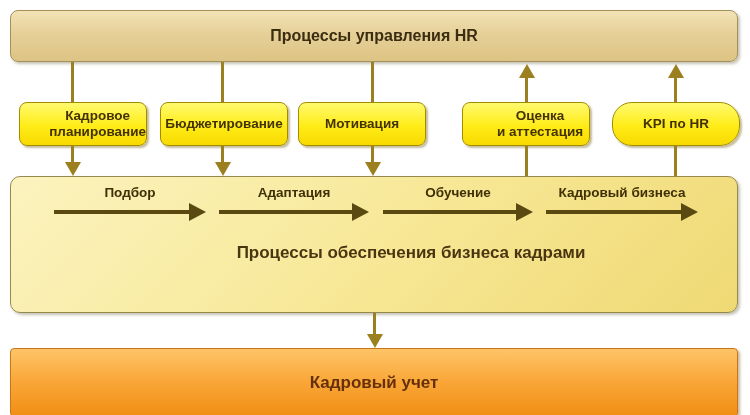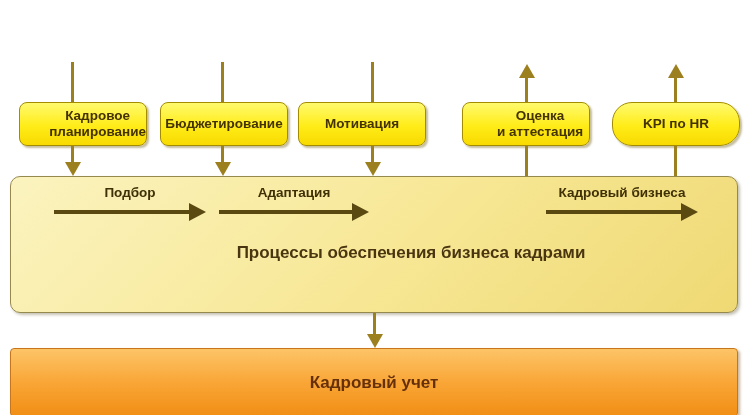--- a/index.html
+++ b/index.html
@@ -85,20 +85,23 @@
     width:0;height:0;
     border-left:17px solid #5a4a12;
     border-top:9px solid transparent;border-bottom:9px solid transparent;
   }
 </style>
 </head>
 <body>
 
 <div id="stage">
 
+  <div id="top-bar" class="bar">
+    <span>Процессы управления HR</span>
+  </div>
 
   <div class="vline" style="left:71px;top:62px;height:40px;"></div>
   <div class="vline" style="left:221px;top:62px;height:40px;"></div>
   <div class="vline" style="left:371px;top:62px;height:40px;"></div>
 
   <div class="tri-up" style="left:519px;top:64px;"></div>
   <div class="vline" style="left:525px;top:78px;height:24px;"></div>
   <div class="tri-up" style="left:668px;top:64px;"></div>
   <div class="vline" style="left:674px;top:78px;height:24px;"></div>
 
@@ -138,20 +141,27 @@
           <div class="head"></div>
         </div>
     </div>
     <div class="flow f1">
       <div class="flow-label">Подбор</div>
       <div class="flow-arrow">
           <div class="shaft"></div>
           <div class="head"></div>
         </div>
     </div>
+    <div class="flow f3">
+      <div class="flow-label">Обучение</div>
+      <div class="flow-arrow">
+          <div class="shaft"></div>
+          <div class="head"></div>
+        </div>
+    </div>
     <div class="flow f4">
       <div class="flow-label">Кадровый бизнеса</div>
       <div class="flow-arrow">
           <div class="shaft"></div>
           <div class="head"></div>
         </div>
     </div>
     <div id="middle-title">Процессы обеспечения бизнеса кадрами</div>
   </div>
 

